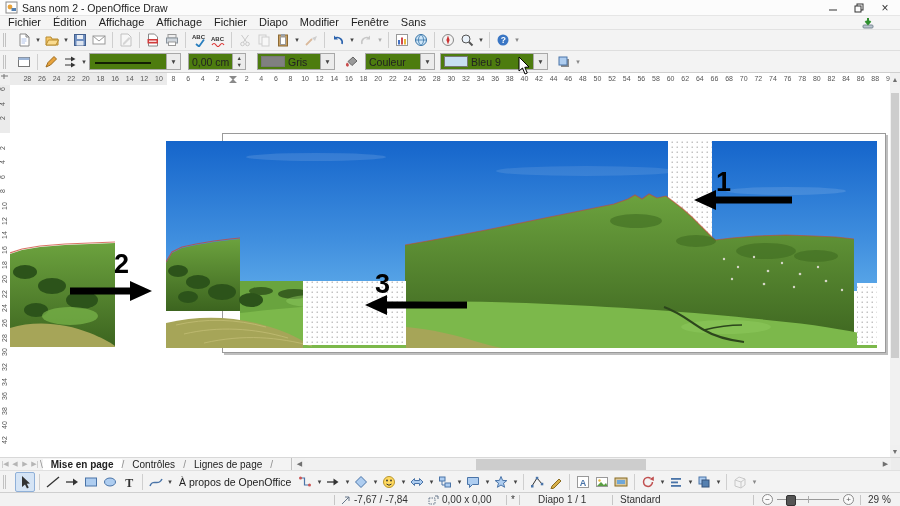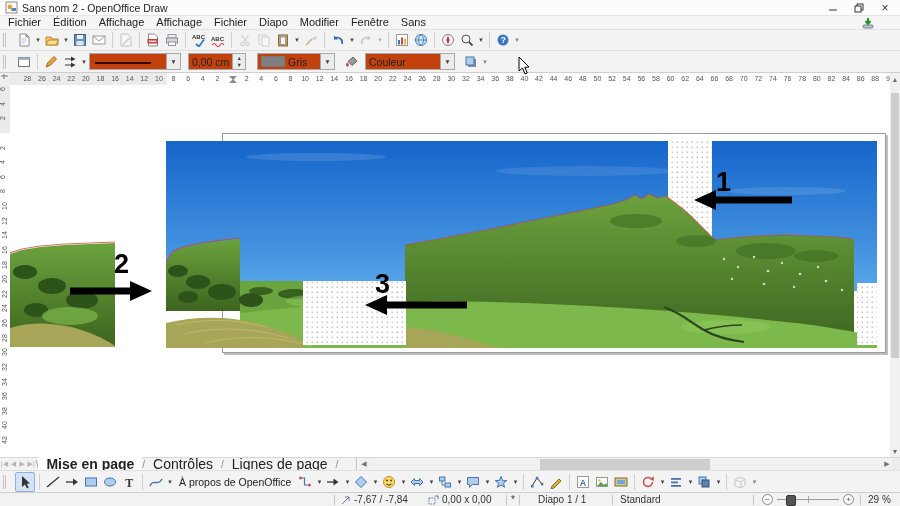--- a/index.html
+++ b/index.html
@@ -19,21 +19,21 @@
   .tb{left:0;width:900px;background:#f3f3f3;display:flex;align-items:center;gap:1px;
       padding-left:2px;box-sizing:border-box;border-bottom:1px solid #dedede}
   .tb1{top:30px;height:21px}
   .tb2{top:51px;height:22px;border-bottom:1px solid #cfcfcf}
   .grip{width:5px;height:14px;border-left:3px double #c2c2c2;margin:0 3px 0 1px}
   .i{display:inline-flex;align-items:center;justify-content:center;width:18px;height:18px;flex:none}
   .i svg{display:block}
   .dim{opacity:.4}
   .dd{width:8px;font-size:7px;color:#444;text-align:center;flex:none}
   .sep{width:1px;height:16px;background:#cfcfcf;margin:0 3px;flex:none}
-  .combo{height:17px;background:#c2410c;border:1px solid #a8a8a8;display:flex;align-items:center;
+  .combo{height:17px;background:#4d7c0f;border:1px solid #a8a8a8;display:flex;align-items:center;
          font-size:10.5px;box-sizing:border-box;flex:none}
   .combo .val{padding:0 3px;white-space:nowrap;flex:1}
   .cbtn{width:13px;height:100%;background:#ececec;border-left:1px solid #a8a8a8;font-size:6.5px;
         color:#444;display:flex;align-items:center;justify-content:center;flex:none}
   .swatch{width:22px;height:9px;border:1px solid #777;margin-left:3px;flex:none}
   .spin{width:58px}
   .spinbtns{display:flex;flex-direction:column;width:12px;height:100%;border-left:1px solid #a8a8a8}
   .spinbtns div{flex:1;font-size:5.5px;color:#444;background:#ececec;display:flex;align-items:center;justify-content:center}
   
   .hruler{left:10px;top:73px;width:880px;height:12px;background:#fff;border-bottom:1px solid #b5b5b5;overflow:hidden}
@@ -48,21 +48,21 @@
   .page{left:212px;top:48px;width:662px;height:218px;border:1px solid #9a9a9a;
         box-shadow:2px 2px 0 rgba(110,110,110,.45);background:#fff}
   .plabel{position:absolute;font-weight:bold;font-size:27px;color:#000;line-height:1;font-family:"Liberation Sans",sans-serif}
   
   .sbtrack{background:#f1f1f1}
   .sbthumb{position:absolute;background:#cdcdcd}
   .sbarrow{background:#f0f0f0;color:#707070;font-size:7px;display:flex;align-items:center;justify-content:center}
   
   .bottombar{left:0;top:457px;width:900px;height:13px;background:#f3f3f3;display:flex;align-items:center;border-top:1px solid #d8d8d8;box-sizing:border-box}
   .navbtn{width:11px;height:11px;display:flex;align-items:center;justify-content:center;color:#b5b5b5;font-size:7px}
-  .tab{font-size:14px;padding:0 8px;color:#222;white-space:nowrap}
+  .tab{font-size:10px;padding:0 8px;color:#222;white-space:nowrap}
   .tab.active{font-weight:bold;background:#fff}
   .tabslash{color:#909090;font-size:10px}
   .drawbar{left:0;top:470px;width:900px;height:22px;background:#f3f3f3;display:flex;align-items:center;gap:1px;
            padding-left:2px;box-sizing:border-box;border-top:1px solid #e0e0e0}
   .pressed{background:#d5e4f5;border:1px solid #8fb0d8;border-radius:2px}
   .abouttxt{font-size:10.5px;color:#222;white-space:nowrap;padding:0 4px}
   
   .statusbar{left:0;top:492px;width:900px;height:14px;background:#f2f2f2;border-top:1px solid #cfcfcf;box-sizing:border-box;font-size:10px;color:#333}
   .ss{position:absolute;top:2px;width:1px;height:10px;background:#c6c6c6}
   .stxt{position:absolute;top:1px;white-space:nowrap}
@@ -305,22 +305,27 @@
     <span class="swatch" style="background:#808080"></span>
     <span class="val">Gris</span>
     <span class="cbtn">▼</span>
   </span>
   <span class="i" style="margin-left:6px">
       <svg width="15" height="14">
         <path d="M4,6.5 L9,2 L13,6 L8,10.5 Z" fill="#9a9a9a" stroke="#666"></path>
         <path d="M3,7.5 q-2,2.5 -.4,3.8 q1.7,1.2 2.3,-1 q.3,-1.6 -1.9,-2.8" fill="#c94b4b"></path>
       </svg>
     </span>
-  <span class="combo" style="width:90px;margin-left:4px">
+  <span class="combo" style="width:70px;margin-left:4px">
     <span class="val">Couleur</span>
+    <span class="cbtn">▼</span>
+  </span>
+  <span class="combo" style="width:108px;margin-left:4px">
+    <span class="swatch" style="background:#c7dff2"></span>
+    <span class="val">Bleu 9</span>
     <span class="cbtn">▼</span>
   </span>
   <span class="i" style="margin-left:6px">
       <svg width="14" height="14">
         <rect x="4" y="4" width="8" height="8" fill="#8a8a8a"></rect>
         <rect x="2" y="2" width="8" height="8" fill="#aecdf0" stroke="#4a74a8"></rect>
       </svg>
     </span>
   <span class="dd" style="color:#888">▾</span>
 </div>

